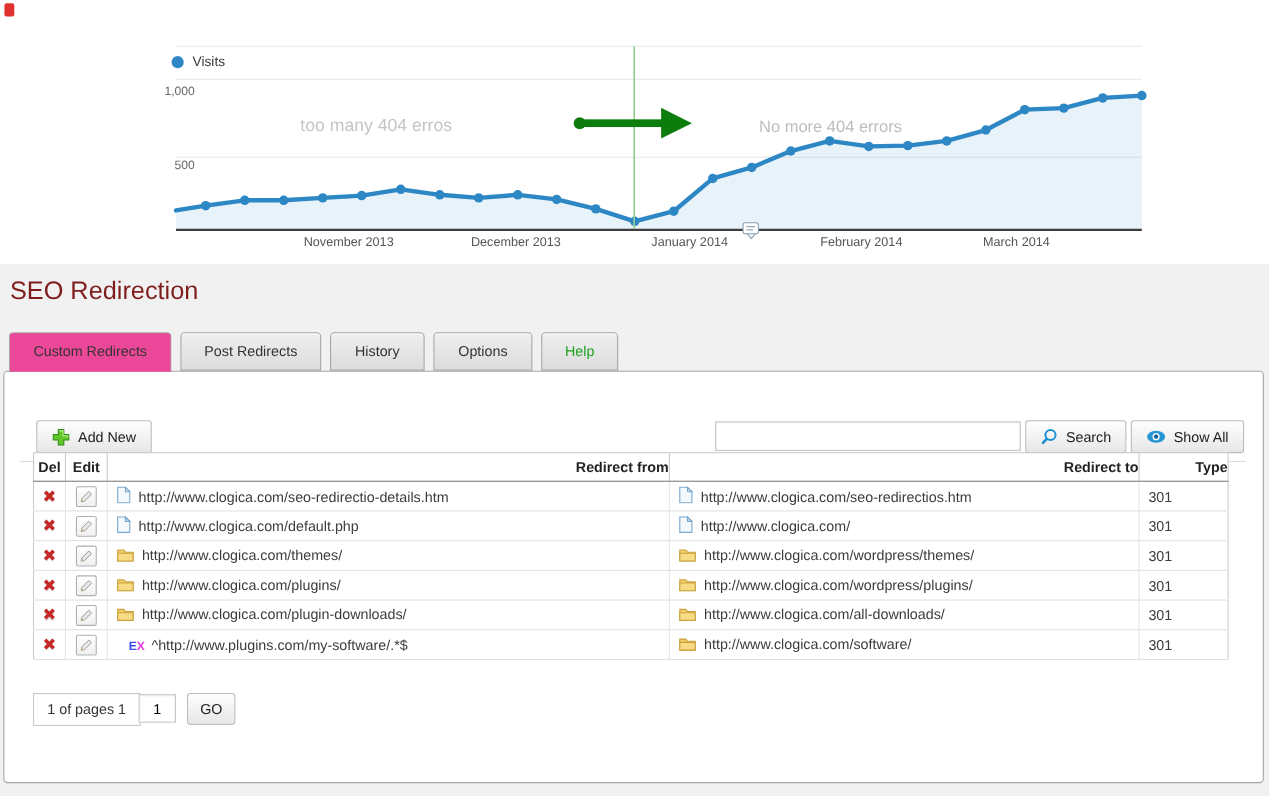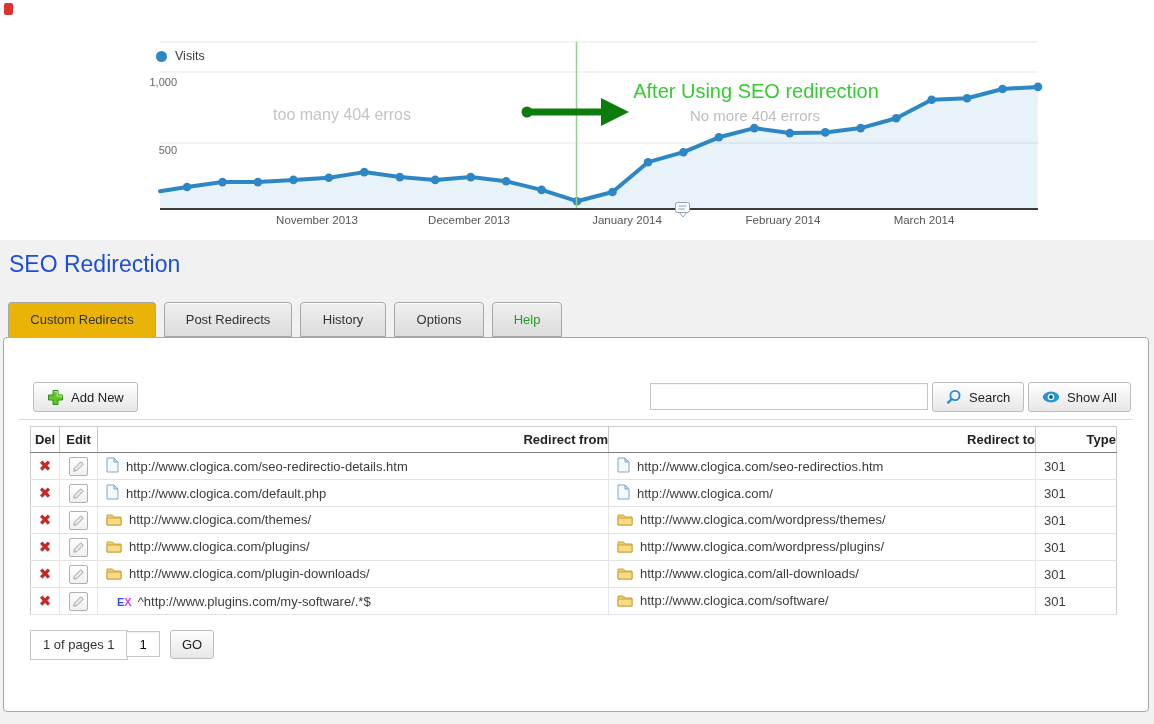--- a/index.html
+++ b/index.html
@@ -12,41 +12,41 @@
   .legend-dot{width:11px;height:11px;border-radius:50%;background:#2e87c5;}
   .legend-label{font-size:12.5px;color:#3a3a3a;}
   .ann{position:absolute;text-align:center;white-space:nowrap;}
   .ann-before-title{left:160px;top:79px;width:400px;font-size:21px;color:#ee2b57;}
   .ann-before-sub{left:142px;top:106px;width:400px;font-size:16px;color:#c4c4c4;}
   .ann-after-title{left:556px;top:80px;width:400px;font-size:20px;color:#33cc33;}
   .ann-after-sub{left:555px;top:107px;width:400px;font-size:15px;color:#bdbdbd;}
   .corner-marker{position:absolute;left:4px;top:3px;width:9px;height:12px;border-radius:2px;background:#e03131;}
   
   .admin-section{position:absolute;left:0;top:240px;width:1154px;height:484px;background:#f1f1f1;}
-  .page-title{position:absolute;left:9px;top:11px;font-size:23px;font-weight:400;color:#1d4ed8;text-align:right;}
+  .page-title{position:absolute;left:9px;top:11px;font-size:23px;font-weight:400;color:#7f1d1d;text-align:right;}
   .tabs{position:absolute;left:8px;top:62px;display:flex;}
   .tab{box-sizing:border-box;height:35px;line-height:33px;text-align:center;font-size:13px;color:#333;
        border:1px solid #a6a6a6;border-radius:4px 4px 0 0;margin-right:8px;
        background:linear-gradient(#efefef,#dcdcdc);box-shadow:inset 0 1px 0 #fff;cursor:pointer;position:relative;z-index:3;}
-  .tab.active{background:#eab308;box-shadow:none;height:36px;z-index:4;border-bottom:none;}
+  .tab.active{background:#ec4899;box-shadow:none;height:36px;z-index:4;border-bottom:none;}
   .tab-custom{width:148px;} .tab-post{width:128px;} .tab-history{width:86px;} .tab-options{width:90px;}
   .tab-help{width:70px;color:#1fa11f;}
   .panel{position:absolute;left:3px;top:97px;width:1144px;height:373px;background:#fff;
          border:1px solid #a6a6a6;border-radius:4px;z-index:2;}
   .ui-btn{display:inline-flex;align-items:center;gap:7px;box-sizing:border-box;height:30px;padding:0 13px;
           border:1px solid #bdbdbd;border-radius:3px;background:linear-gradient(#fefefe,#e7e7e7);
           font-size:13px;color:#222;position:absolute;cursor:pointer;font-family:inherit;}
   .btn-add{left:29px;top:44px;}
   .btn-search{left:928px;top:44px;}
   .btn-showall{left:1024px;top:44px;}
   .search-input{position:absolute;left:646px;top:45px;width:278px;height:27px;box-sizing:border-box;
                 border:1px solid #c6c6c6;font-size:13px;padding:0 6px;box-shadow:inset 0 1px 2px rgba(0,0,0,.05);}
   .toolbar-divider{position:absolute;left:14px;top:81px;width:1115px;border:none;border-top:1px solid #ddd;margin:0;}
   
-  .redirects-table{position:absolute;left:26px;top:88px;border-collapse:collapse;table-layout:fixed;
+  .redirects-table{position:absolute;left:26px;top:73px;border-collapse:collapse;table-layout:fixed;
                    font-size:13px;color:#3c3c3c;border:1px solid #ccc;}
   .redirects-table th{height:25px;font-weight:bold;color:#222;text-align:right;padding:0 0 0 8px;
                       border-bottom:1px solid #7e7e7e;border-right:1px solid #c9c9c9;background:#fff;}
   .redirects-table th.center{text-align:center;padding:0;}
   .redirects-table th:last-child{border-right:none;}
   .redirects-table td{height:26px;border-bottom:1px solid #e2e2e2;border-right:1px solid #e6e6e6;
                       padding:0 0 0 8px;overflow:hidden;white-space:nowrap;}
   .redirects-table td:last-child{border-right:none;}
   .redirects-table td.center{text-align:center;padding:0;}
   .del-x{color:#c62828;font-size:15px;font-weight:bold;cursor:pointer;text-shadow:0 1px 0 rgba(0,0,0,.15);}
@@ -133,21 +133,20 @@
       <text x="924" y="224">March 2014</text>
     </g>
   </svg>
 
   <div class="legend">
     <span class="legend-dot"></span>
     <span class="legend-label">Visits</span>
   </div>
 
   <div class="ann ann-before-sub">too many 404 erros</div>
-  <div class="ann ann-after-title">After Using SEO redirection</div>
   <div class="ann ann-after-sub">No more 404 errors</div>
 </div>
 
 <div class="admin-section">
   <h1 class="page-title" style="margin:0;">SEO Redirection</h1>
 
   <div class="tabs">
     <div class="tab tab-custom active">Custom Redirects</div>
     <div class="tab tab-post">Post Redirects</div>
     <div class="tab tab-history">History</div>

